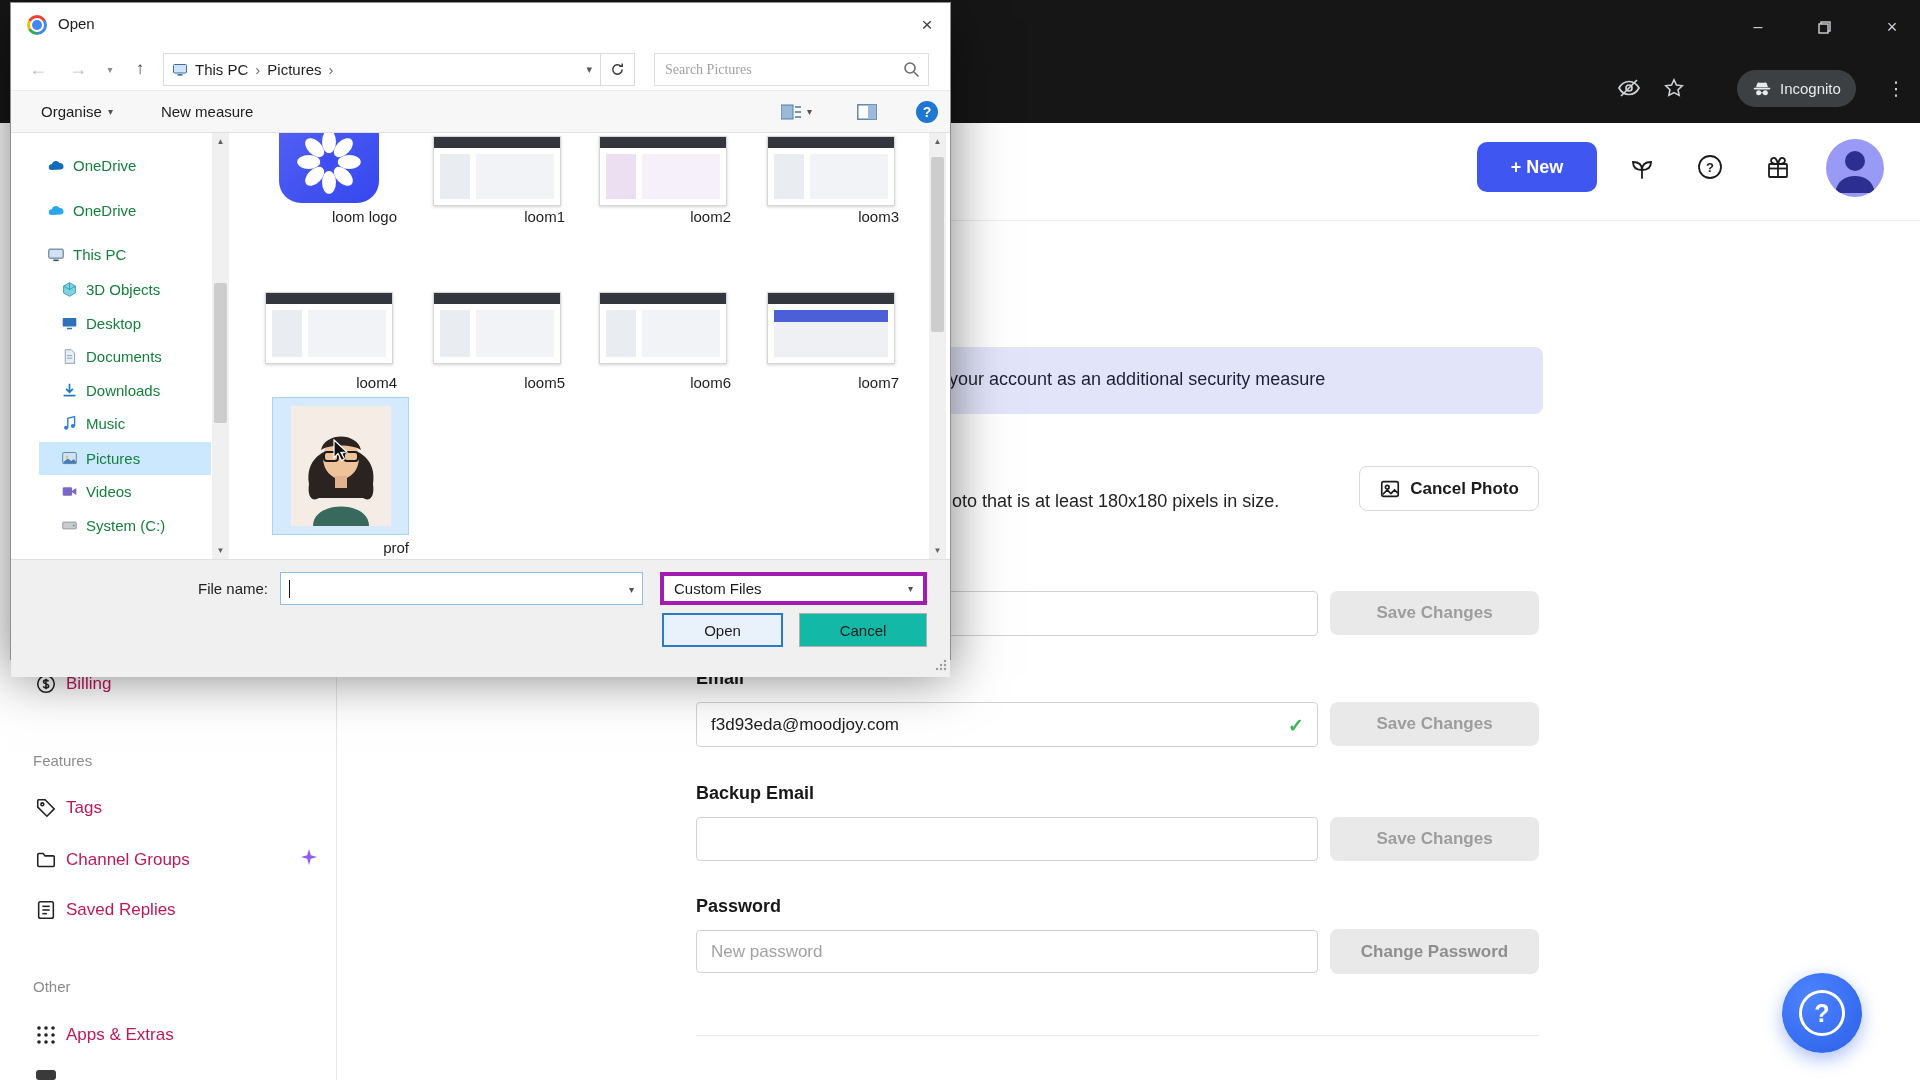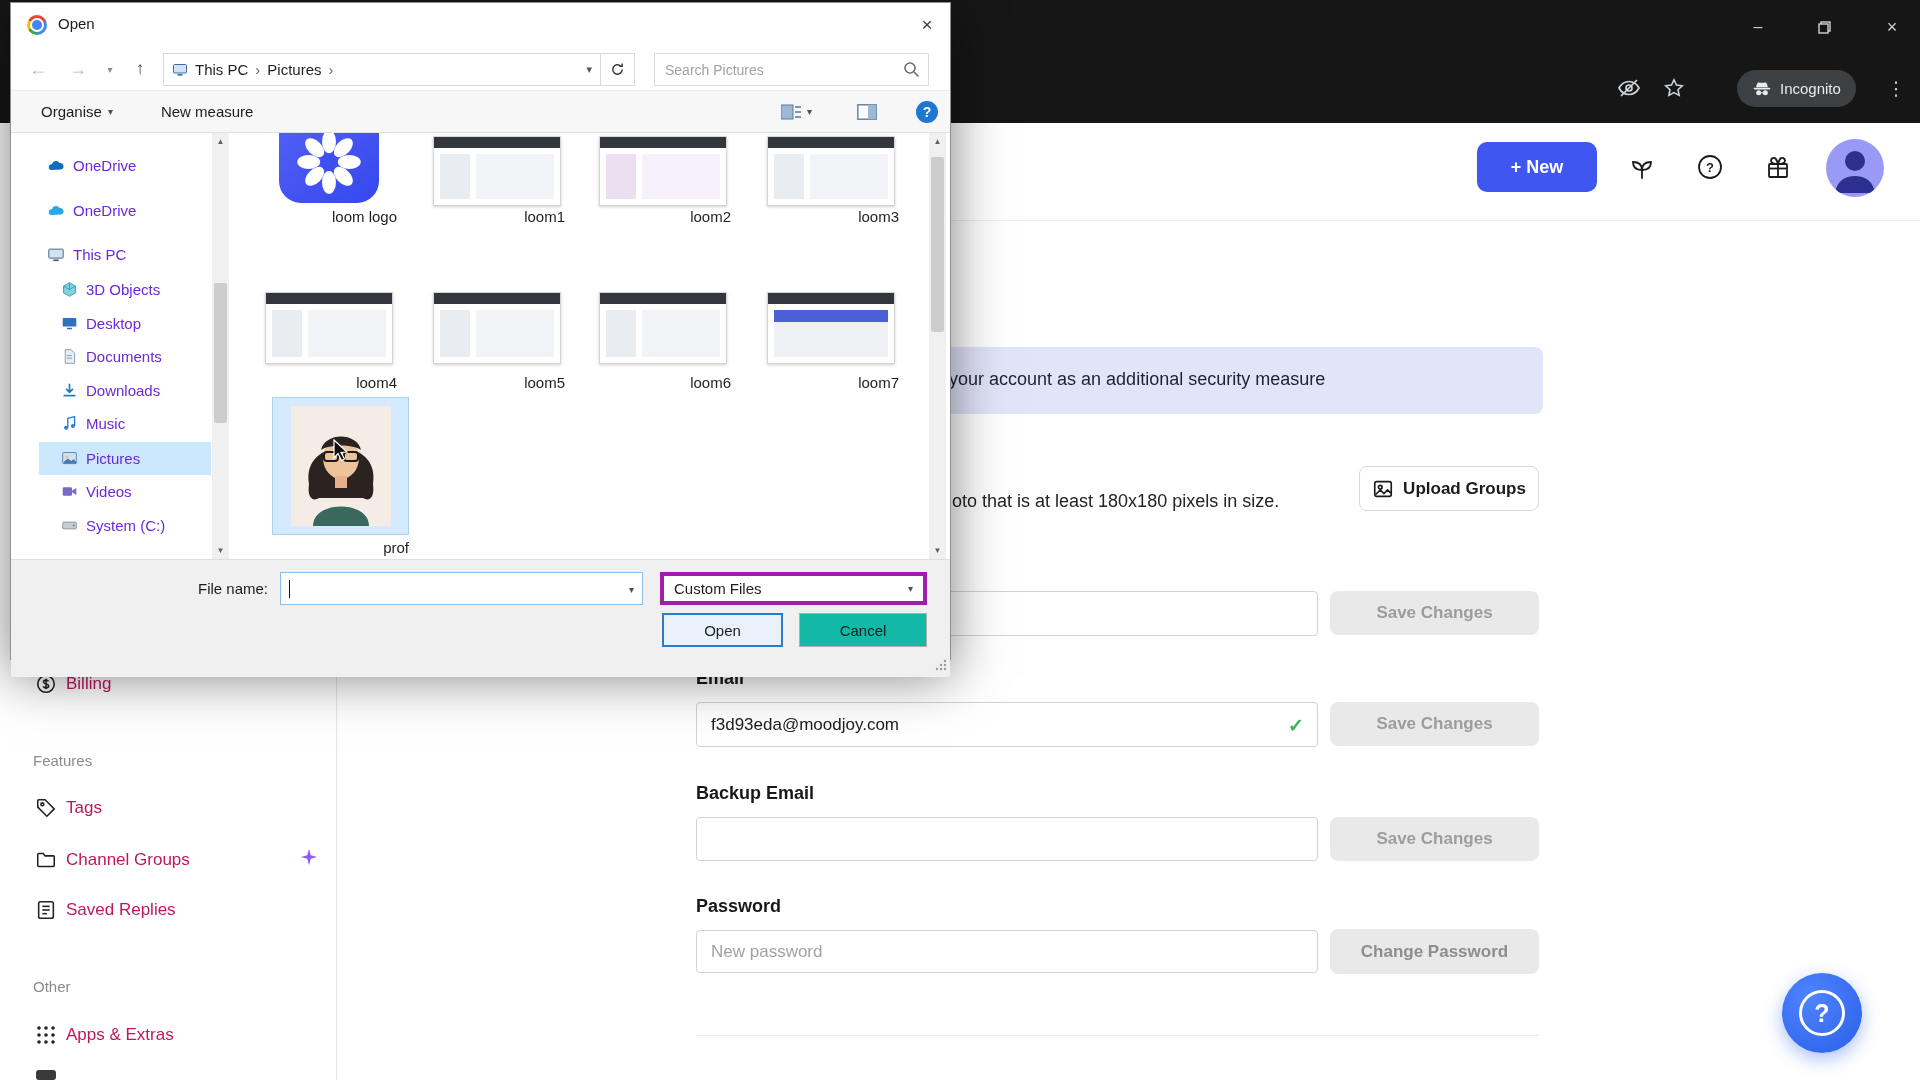--- a/index.html
+++ b/index.html
@@ -45,27 +45,27 @@
   .chrome::after{content:"";position:absolute;left:5px;top:5px;width:10px;height:10px;border-radius:50%;background:#4285f4;box-shadow:0 0 0 2px #fff}
   .dlg-title .t{position:absolute;left:47px;top:12px;font-size:15px;color:#1d1d1d}
   .dlg-close{position:absolute;right:0;top:0;width:46px;height:44px;display:flex;align-items:center;justify-content:center;font-size:19px;color:#404040;cursor:pointer}
   .dlg-nav{position:absolute;left:0;top:44px;width:100%;height:44px;background:#fff;border-bottom:1px solid #ececec}
   .navg{position:absolute;top:0;height:44px;display:flex;align-items:center;justify-content:center}
   .crumbbox{position:absolute;left:152px;top:6px;width:438px;height:33px;border:1px solid #d9d9d9;background:#fff;display:flex;align-items:center;padding:0 8px;gap:7px}
   .crumbbox .sep{color:#6b6b6b}
   .crumbbox .cv{margin-left:auto;color:#555;font-size:11px}
   .refreshbox{position:absolute;left:590px;top:6px;width:34px;height:33px;border:1px solid #d9d9d9;border-left:none;display:flex;align-items:center;justify-content:center;cursor:pointer}
   .searchbox{position:absolute;left:643px;top:6px;width:275px;height:33px;border:1px solid #dcdcdc;background:#fff}
-  .searchbox input{position:absolute;left:0;top:0;width:243px;height:31px;border:none;outline:none;padding:0 10px;font-size:14px;font-family:Liberation Sans, sans-serif}
+  .searchbox input{position:absolute;left:0;top:0;width:243px;height:31px;border:none;outline:none;padding:0 10px;font-size:14px;font-family:Liberation Serif, serif}
   .searchbox .mg{position:absolute;right:8px;top:7px}
   .dlg-cmd{position:absolute;left:0;top:88px;width:100%;height:42px;background:#f7f7f7;border-bottom:1px solid #e0e0e0;display:flex;align-items:center}
   .cmditem{display:flex;align-items:center;gap:6px;font-size:15px;color:#1e1e1e;cursor:pointer}
   .chev{font-size:10px;color:#505050}
   .dlg-help{position:absolute;right:12px;top:10px;width:22px;height:22px;border-radius:50%;background:#1d77d3;color:#fff;font-size:14px;font-weight:bold;display:flex;align-items:center;justify-content:center;cursor:pointer}
-  .dsi{position:absolute;left:28px;width:172px;height:33px;display:flex;align-items:center;gap:8px;padding-left:8px;font-size:15px;color:#6d28d9;cursor:pointer}
+  .dsi{position:absolute;left:28px;width:172px;height:33px;display:flex;align-items:center;gap:8px;padding-left:8px;font-size:15px;color:#15803d;cursor:pointer}
   .dsi.child{padding-left:22px}
   .dsi.sel{background:#cce8ff}
   .sb{position:absolute;width:17px;background:#f0f0f0}
   .sb .ar{position:absolute;left:0;width:17px;height:17px;font-size:8px;color:#606060;display:flex;align-items:center;justify-content:center}
   .sb .th{position:absolute;left:2px;width:13px;background:#cdcdcd;border-radius:2px}
   .files{position:absolute;left:223px;top:130px;width:695px;height:426px;overflow:hidden;background:#fff}
   .flabel2{position:absolute;width:136px;text-align:right;font-size:15px;color:#1f1f1f;white-space:nowrap}
   .shot{position:absolute;width:128px;height:70px;background:#fff;border:1px solid #d6d6d6;box-shadow:0 1px 3px rgba(0,0,0,.18);cursor:pointer}
   .shot::before{content:"";position:absolute;top:0;left:0;right:0;height:11px;background:#33373d}
   .shot::after{content:"";position:absolute;top:17px;left:6px;right:6px;bottom:6px;background:linear-gradient(90deg,#e9edf2 0 30px,#fff 30px 36px,#f1f3f6 36px)}
@@ -163,21 +163,21 @@
       <span>your account as an additional security measure</span>
     </div>
 
     <div class="hint">oto that is at least 180x180 pixels in size.</div>
     <div class="uploadbtn">
       <svg width="22" height="22" viewBox="0 0 24 24" fill="none" stroke="#1b1b1b" stroke-width="1.8">
           <rect x="3" y="4" width="18" height="16" rx="2"></rect>
           <circle cx="9" cy="10" r="2"></circle>
           <path d="M4 18l5-5 4 4 4-4 3.5 3.5"></path>
         </svg>
-      <span>Upload Groups</span>
+      <span>Cancel Photo</span>
     </div>
 
     <input class="field" style="left: 700px; top: 591px; width: 618px;">
     <div class="savebtn" style="top:591px">Save Changes</div>
 
     <div class="flabel" style="left:696px;top:668px">Email</div>
     <input class="field" style="left: 696px; top: 702px; width: 622px;" value="f3d93eda@moodjoy.com">
     <div class="check">✓</div>
     <div class="savebtn" style="top:702px">Save Changes</div>
 

